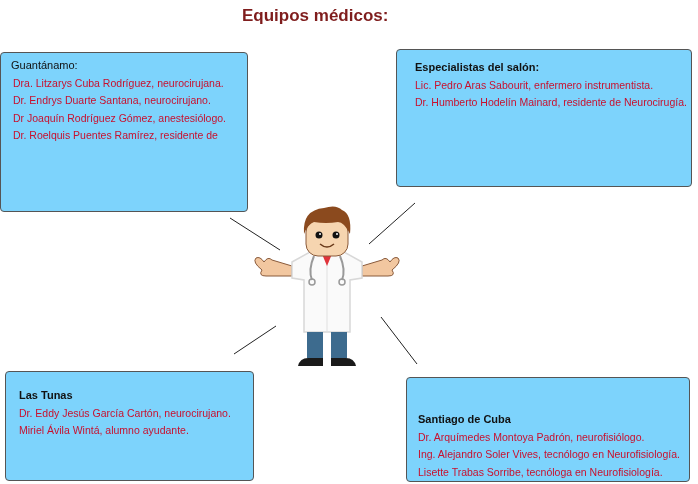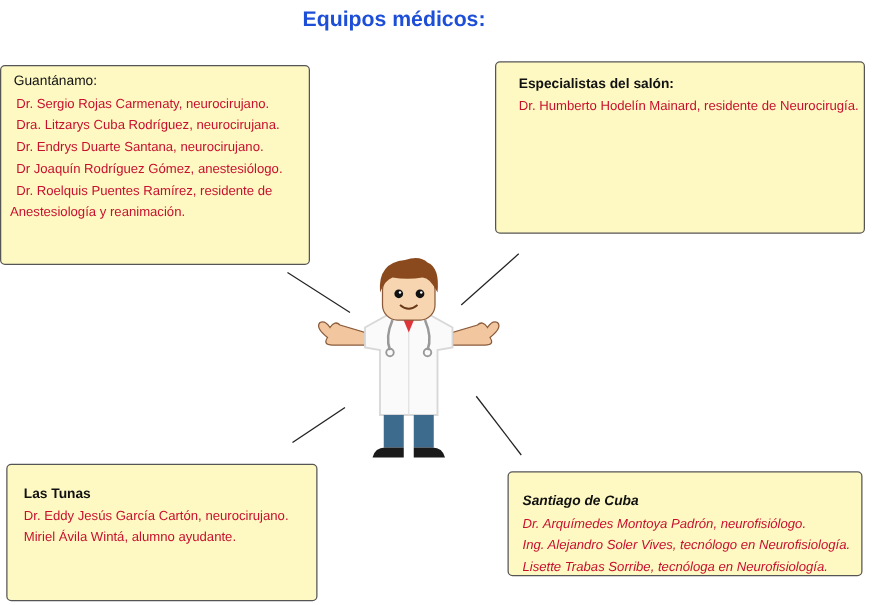--- a/index.html
+++ b/index.html
@@ -1,46 +1,45 @@
 <!DOCTYPE html>
 <html><head>
 <meta charset="utf-8">
 <style>
   html, body { margin:0; padding:0; background:#ffffff; }
   body { width:698px; height:484px; position:relative; overflow:hidden; font-family:"Liberation Sans", sans-serif; }
-  .title { position:absolute; left:242px; top:6px; font-size:17px; font-weight:bold; color:#1d4ed8; }
-  .box { position:absolute; border:1.5px solid #555; border-radius:4px; background:#fef9c3; box-sizing:border-box; }
+  .title { position:absolute; left:242px; top:6px; font-size:17px; font-weight:bold; color:#7f1d1d; }
+  .box { position:absolute; border:1.5px solid #555; border-radius:4px; background:#7dd3fc; box-sizing:border-box; }
   .box .hdr { font-size:11px; color:#111; margin-bottom:4px; }
   .box .hdr.bold { font-weight:bold; }
   .box .ln { font-size:10.5px; color:#c8102e; line-height:17.4px; white-space:nowrap; }
   #b1 { left:0px; top:52px; width:248px; height:160px; padding:6px 0 0 10px; }
   #b1 .ln { padding-left:2px; }
   #b1 .ln.cont { padding-left:0; margin-left:-3px; }
   #b2 { left:396px; top:49px; width:296px; height:138px; padding:11px 0 0 18px; }
   #b3 { left:5px; top:371px; width:249px; height:110px; padding:17px 0 0 13px; }
-  #b4 { left:406px; top:377px; width:284px; height:84px; padding:17px 0 0 11px;font-style:italic; }
+  #b4 { left:406px; top:377px; width:284px; height:105px; padding:35px 0 0 11px; }
   svg { position:absolute; }
 </style>
 </head>
 <body>
 
 <div class="title">Equipos médicos:</div>
 
 <div class="box" id="b1">
   <div class="hdr">Guantánamo:</div>
-  <div class="ln">Dr. Sergio Rojas Carmenaty, neurocirujano.</div>
   <div class="ln">Dra. Litzarys Cuba Rodríguez, neurocirujana.</div>
   <div class="ln">Dr. Endrys Duarte Santana, neurocirujano.</div>
   <div class="ln">Dr Joaquín Rodríguez Gómez, anestesiólogo.</div>
   <div class="ln">Dr. Roelquis Puentes Ramírez, residente de</div>
-  <div class="ln cont">Anestesiología y reanimación.</div>
 </div>
 
 <div class="box" id="b2">
   <div class="hdr bold">Especialistas del salón:</div>
+  <div class="ln">Lic. Pedro Aras Sabourit, enfermero instrumentista.</div>
   <div class="ln">Dr. Humberto Hodelín Mainard, residente de Neurocirugía.</div>
 </div>
 
 <div class="box" id="b3">
   <div class="hdr bold">Las Tunas</div>
   <div class="ln">Dr. Eddy Jesús García Cartón,  neurocirujano.</div>
   <div class="ln">Miriel Ávila Wintá, alumno ayudante.</div>
 </div>
 
 <div class="box" id="b4">

